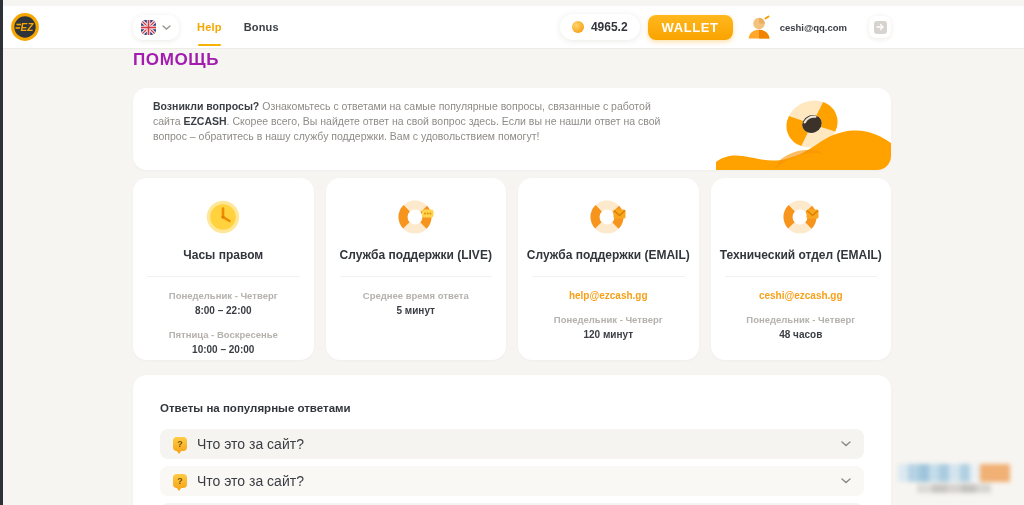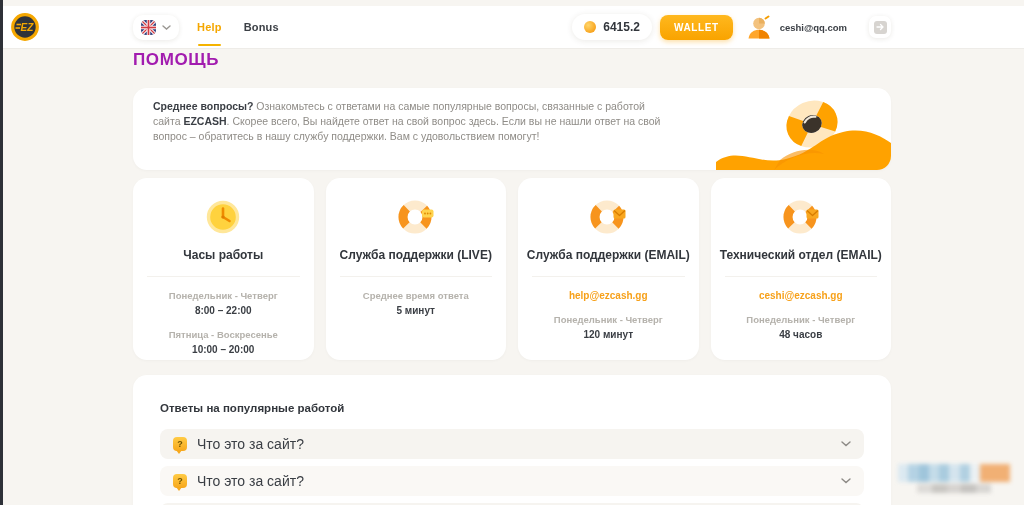--- a/index.html
+++ b/index.html
@@ -23,21 +23,21 @@
   .tab { position:relative; font-size:11px; font-weight:700; color:#3c4046; cursor:pointer; letter-spacing:.2px; }
   .tab.active { color:#f5a700; }
   .tab.active::after { content:''; position:absolute; left:1px; right:1px; bottom:-13px; height:2px; background:#f5b300; border-radius:2px; }
   .header-right { margin-left:auto; display:flex; align-items:center; }
   .balance-pill { display:flex; align-items:center; gap:7px; background:#fff; border-radius:13px; height:26px; padding:0 12px;
                   box-shadow:0 1px 6px rgba(60,50,20,.10); cursor:pointer; }
   .coin { width:12px; height:12px; border-radius:50%; background:radial-gradient(circle at 35% 35%, #ffd66b, #f59000); }
   .balance-val { font-size:12px; font-weight:800; color:#32363c; }
   .wallet-btn { margin-left:8px; height:25px; padding:0 14px; border:none; border-radius:8px;
                 background:linear-gradient(180deg,#ffb81e,#f9a300); color:#fff; font-family:inherit;
-                font-size:10px; font-weight:800; letter-spacing:.6px; cursor:pointer; box-shadow:0 2px 5px rgba(249,163,0,.35); }
+                font-size:13px; font-weight:800; letter-spacing:.6px; cursor:pointer; box-shadow:0 2px 5px rgba(249,163,0,.35); }
   .account { display:flex; align-items:center; gap:8px; margin-left:13px; cursor:pointer; }
   .avatar { width:26px; height:26px; }
   .user-email { font-size:9.5px; font-weight:600; color:#3c4046; }
   .logout-btn { margin-left:22px; width:22px; height:22px; background:#fff; border:none; border-radius:7px;
                 box-shadow:0 1px 5px rgba(60,50,20,.10); display:flex; align-items:center; justify-content:center; cursor:pointer; }
   .logout-glyph { width:13px; height:13px; background:#d7d4d0; border-radius:3px; display:flex; align-items:center; justify-content:center; }
 
   
   .page-title { position:absolute; left:133px; top:50px; font-size:17px; font-weight:800; letter-spacing:.6px; color:#a21caf; }
 
@@ -113,21 +113,21 @@
     </div>
 
     <div class="tabs">
       <div class="tab active">Help</div>
       <div class="tab">Bonus</div>
     </div>
 
     <div class="header-right">
       <div class="balance-pill">
         <span class="coin"></span>
-        <span class="balance-val">6415.2</span>
+        <span class="balance-val">4965.2</span>
       </div>
       <button class="wallet-btn">WALLET</button>
       <div class="account">
         <span class="avatar">
           <svg width="26" height="26" viewBox="0 0 26 26">
             <path d="M19.5,4.5 L22.5,2.5" stroke="#f59e00" stroke-width="2" stroke-linecap="round"></path>
             <circle cx="13" cy="9.5" r="5.8" fill="#f3c27e"></circle>
             <path d="M13,3.7 A5.8,5.8 0 0 1 18.8,9.5 L13,9.5 Z" fill="#eab05f"></path>
             <path d="M2.5,24.5 C3.5,18 8.5,15.8 13,15.8 C17.5,15.8 22.5,18 23.5,24.5 Z" fill="#ffa62b"></path>
             <path d="M13,15.8 C17.5,15.8 22.5,18 23.5,24.5 L13,24.5 Z" fill="#f08300"></path>
@@ -143,21 +143,21 @@
         </span>
       </button>
     </div>
   </div>
 </div>
 
 <div class="page-title">ПОМОЩЬ</div>
 
 <div class="banner">
   <div class="banner-text">
-    <b>Среднее вопросы?</b><span> Ознакомьтесь с ответами на самые популярные вопросы, связанные с работой сайта </span><b>EZCASH</b><span>. Скорее всего, Вы найдете ответ на свой вопрос здесь. Если вы не нашли ответ на свой вопрос – обратитесь в нашу службу поддержки. Вам с удовольствием помогут!</span>
+    <b>Возникли вопросы?</b><span> Ознакомьтесь с ответами на самые популярные вопросы, связанные с работой сайта </span><b>EZCASH</b><span>. Скорее всего, Вы найдете ответ на свой вопрос здесь. Если вы не нашли ответ на свой вопрос – обратитесь в нашу службу поддержки. Вам с удовольствием помогут!</span>
   </div>
   <svg class="banner-art" viewBox="0 0 175 82">
     <g transform="translate(96,36) rotate(-24) scale(1,0.88)">
       <circle r="18" fill="none" stroke="#ffe7bf" stroke-width="16"></circle>
       <circle r="18" fill="none" stroke="#ffa200" stroke-width="16" stroke-dasharray="28.27 28.27" stroke-dashoffset="14"></circle>
       <circle r="10" fill="#3b332a"></circle>
       <path d="M-6,-5 A9,9 0 0 1 6,-6" fill="none" stroke="#efe6d8" stroke-width="2.4" stroke-linecap="round"></path>
     </g>
     <path d="M0,74 C22,58 42,78 70,71 C98,64 102,50 127,44 C147,39 164,47 175,55 L175,82 L0,82 Z" fill="#ffa200"></path>
     <path d="M58,82 C70,70 92,62 108,66 C96,58 76,62 64,72 Z" fill="#f79100" opacity=".6"></path>
@@ -168,21 +168,21 @@
 
   <div class="card">
     <div class="card-icon">
       <svg width="40" height="40" viewBox="0 0 40 40">
         <circle cx="20" cy="20" r="14.5" fill="#ffd23e" stroke="#ffe79a" stroke-width="3.4"></circle>
         <path d="M20,20 L20,11.5" stroke="#ef8b00" stroke-width="2.6" stroke-linecap="round"></path>
         <path d="M20,20 L26.5,24" stroke="#ef8b00" stroke-width="2.6" stroke-linecap="round"></path>
         <circle cx="20" cy="20" r="1.6" fill="#e07e00"></circle>
       </svg>
     </div>
-    <div class="card-title">Часы работы</div>
+    <div class="card-title">Часы правом</div>
     <div class="card-divider"></div>
     <div class="pair">
       <div class="muted">Понедельник - Четверг</div>
       <div class="strong">8:00 – 22:00</div>
     </div>
     <div class="pair">
       <div class="muted">Пятница - Воскресенье</div>
       <div class="strong">10:00 – 20:00</div>
     </div>
   </div>
@@ -240,21 +240,21 @@
     <div class="card-divider"></div>
     <a class="mail-link">ceshi@ezcash.gg</a>
     <div class="pair">
       <div class="muted">Понедельник - Четверг</div>
       <div class="strong">48 часов</div>
     </div>
   </div>
 </div>
 
 <div class="faq">
-  <div class="faq-heading">Ответы на популярные работой</div>
+  <div class="faq-heading">Ответы на популярные ответами</div>
   <div class="faq-list">
 
     <div class="faq-row">
       <span class="q-badge">?</span>
       <span class="q-text">Что это за сайт?</span>
       <span class="row-chevron">
         <svg width="10" height="6" viewBox="0 0 10 6">
             <polyline points="1,1 5,4.6 9,1" fill="none" stroke="#8d8a86" stroke-width="1.4" stroke-linecap="round"></polyline>
           </svg>
       </span>

